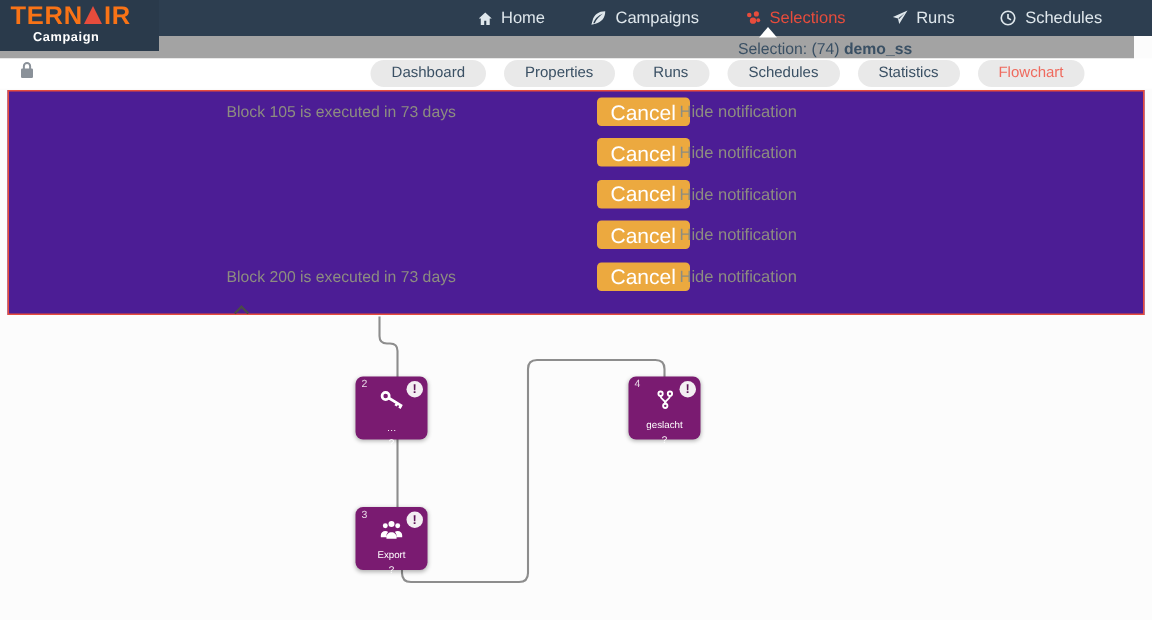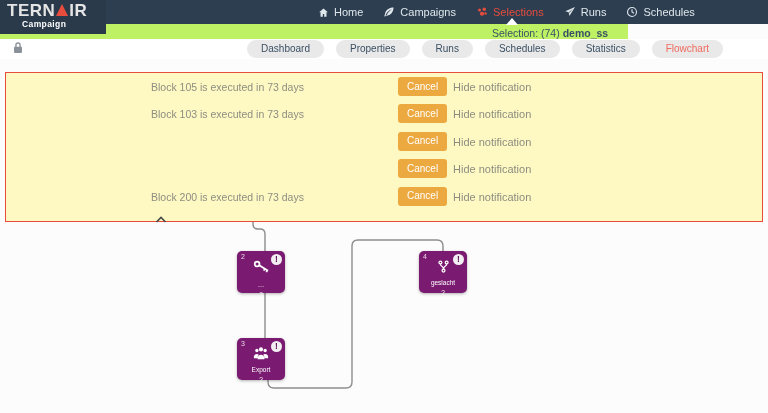--- a/index.html
+++ b/index.html
@@ -3,46 +3,46 @@
 <meta charset="utf-8">
 <style>
   * { margin:0; padding:0; box-sizing:border-box; }
   html,body { width:768px; height:413px; overflow:hidden; }
   body { font-family:"Liberation Sans","DejaVu Sans",sans-serif; background:#fdfdfd; position:relative; }
   .app { position:absolute; inset:0; width:768px; height:413px; background:#fcfcfc; }
 
   
   .topbar { position:absolute; left:0; top:0; width:768px; height:24px; background:#2d3e50; z-index:5; }
   .logo-box { position:absolute; left:0; top:0; width:106px; height:34px; background:#2a3a4b; z-index:6; padding:2px 0 0 7px; }
-  .logo-word { color:#e5e5e5; font-size:17px; font-weight:800; letter-spacing:0.5px; line-height:18px; display:flex; align-items:center; }
+  .logo-word { color:#f97316; font-size:17px; font-weight:800; letter-spacing:0.5px; line-height:18px; display:flex; align-items:center; }
   .logo-tri { display:inline-block; width:0; height:0; border-left:6px solid transparent; border-right:6px solid transparent; border-bottom:12px solid #e74c3c; margin:0 1px 2px 1px; }
   .logo-sub { color:#fff; font-size:8.5px; font-weight:700; letter-spacing:0.4px; padding-left:15px; margin-top:-1px; }
-  .nav-items { position:absolute; left:318px; top:0; height:24px; display:flex; align-items:center; gap:20px; z-index:7; }
+  .nav-items { position:absolute; left:318px; top:0; height:24px; display:flex; align-items:center; gap:30px; z-index:7; }
   .nav-item { display:flex; align-items:center; gap:5px; color:#dfe7ec; font-size:11px; cursor:pointer; white-space:nowrap; }
   .nav-item svg { display:block; }
   .nav-item.active { color:#e74c3c; }
   .nav-pointer { position:absolute; left:506px; top:18px; width:0; height:0; border-left:6px solid transparent; border-right:6px solid transparent; border-bottom:7px solid #ffffff; z-index:8; }
 
   
-  .selection-bar { position:absolute; left:0; top:24px; width:628px; height:15px; background:#bef264; }
+  .selection-bar { position:absolute; left:0; top:24px; width:756px; height:15px; background:#a3a3a3; }
   .selection-text { position:absolute; left:492px; top:3px; font-size:10.5px; color:#3a5064; }
   .selection-text b { font-weight:700; }
 
   
   .toolbar { position:absolute; left:0; top:39px; width:768px; height:20px; background:#ffffff; }
   .lock-wrap { position:absolute; left:13px; top:1px; cursor:pointer; }
   .tabs { position:absolute; right:45px; top:1px; display:flex; gap:12px;justify-content:center; }
   .tab { background:#e9e9e9; color:#3a5064; font-size:10px; line-height:10px; padding:4px 14px; border-radius:10px; cursor:pointer; white-space:nowrap; }
   .tab.active { color:#ef6a5e; }
 
   
-  .notif-panel { position:absolute; left:5px; top:60px; width:758px; height:150px; background:#fef9c3; border:1.5px solid #e74c3c; z-index:4;margin-top:12px; }
+  .notif-panel { position:absolute; left:5px; top:60px; width:758px; height:150px; background:#4c1d95; border:1.5px solid #e74c3c; z-index:4; }
   .note-row { position:relative; height:27.4px; }
   .note-msg { position:absolute; left:145px; top:8px; font-size:10.5px; color:#8d8d80; }
-  .note-cancel { position:absolute; left:392px; top:4px; background:#eca93f; color:#ffffff; font-size:10px; line-height:10px; padding:4.5px 9px; border:none; border-radius:3px; cursor:pointer; font-family:inherit; }
+  .note-cancel { position:absolute; left:392px; top:4px; background:#eca93f; color:#ffffff; font-size:14px; line-height:10px; padding:4.5px 9px; border:none; border-radius:3px; cursor:pointer; font-family:inherit; }
   .note-hide { position:absolute; left:447px; top:8px; font-size:11px; color:#8d8d80; cursor:pointer; }
   .collapse-btn { position:absolute; left:148px; bottom:1px; width:16px; height:10px; cursor:pointer; }
 
   
   .connectors { position:absolute; left:0; top:0; width:768px; height:413px; z-index:1; pointer-events:none; }
   .node { position:absolute; width:48px; height:42px; background:#7a1b71; border-radius:5px; box-shadow:0 1px 3px rgba(0,0,0,0.3); z-index:2; cursor:pointer; display:flex; flex-direction:column; align-items:center; padding-top:7px; }
   .node-2 { left:237px; top:251px; }
   .node-4 { left:419px; top:251px; }
   .node-3 { left:237px; top:338px; }
   .node-num { position:absolute; top:2px; left:4px; font-size:7px; color:#e9d9e7; }
@@ -139,21 +139,20 @@
     </div>
   </div>
 
   <div class="notif-panel">
     <div class="note-row">
       <span class="note-msg">Block 105 is executed in 73 days</span>
       <button class="note-cancel">Cancel</button>
       <span class="note-hide">Hide notification</span>
     </div>
     <div class="note-row">
-      <span class="note-msg">Block 103 is executed in 73 days</span>
       <button class="note-cancel">Cancel</button>
       <span class="note-hide">Hide notification</span>
     </div>
     <div class="note-row">
       <button class="note-cancel">Cancel</button>
       <span class="note-hide">Hide notification</span>
     </div>
     <div class="note-row">
       <button class="note-cancel">Cancel</button>
       <span class="note-hide">Hide notification</span>

